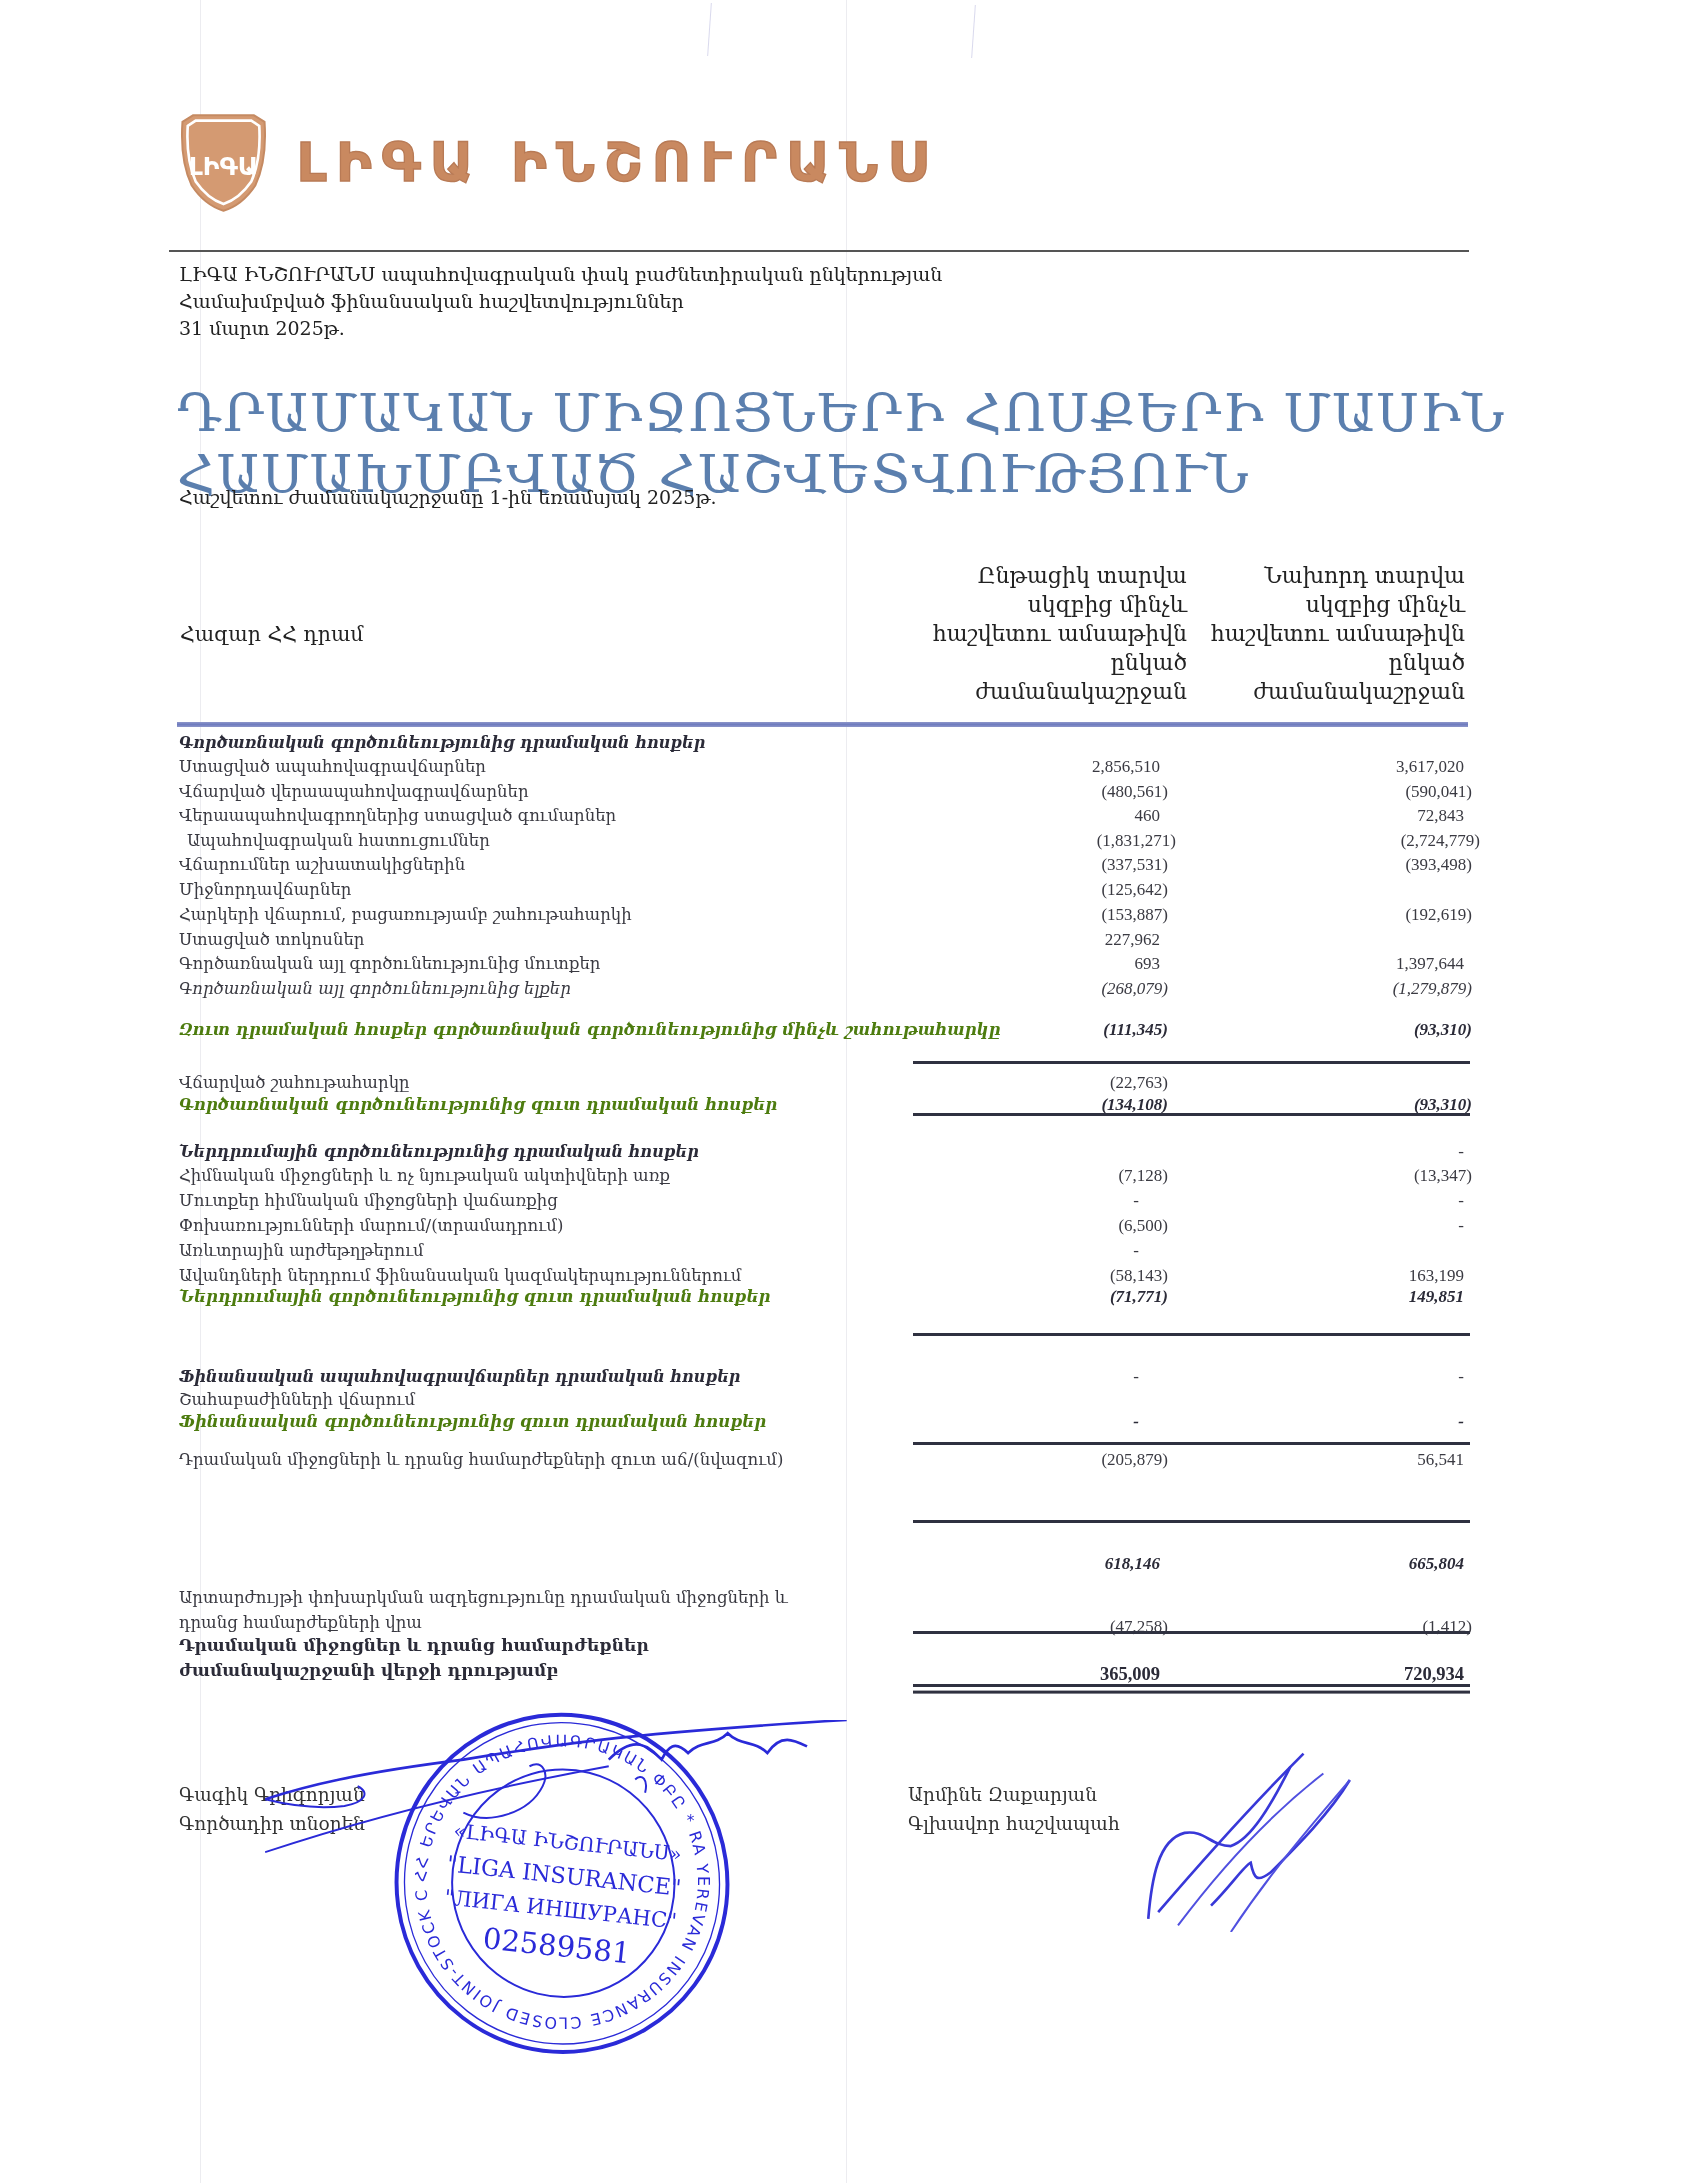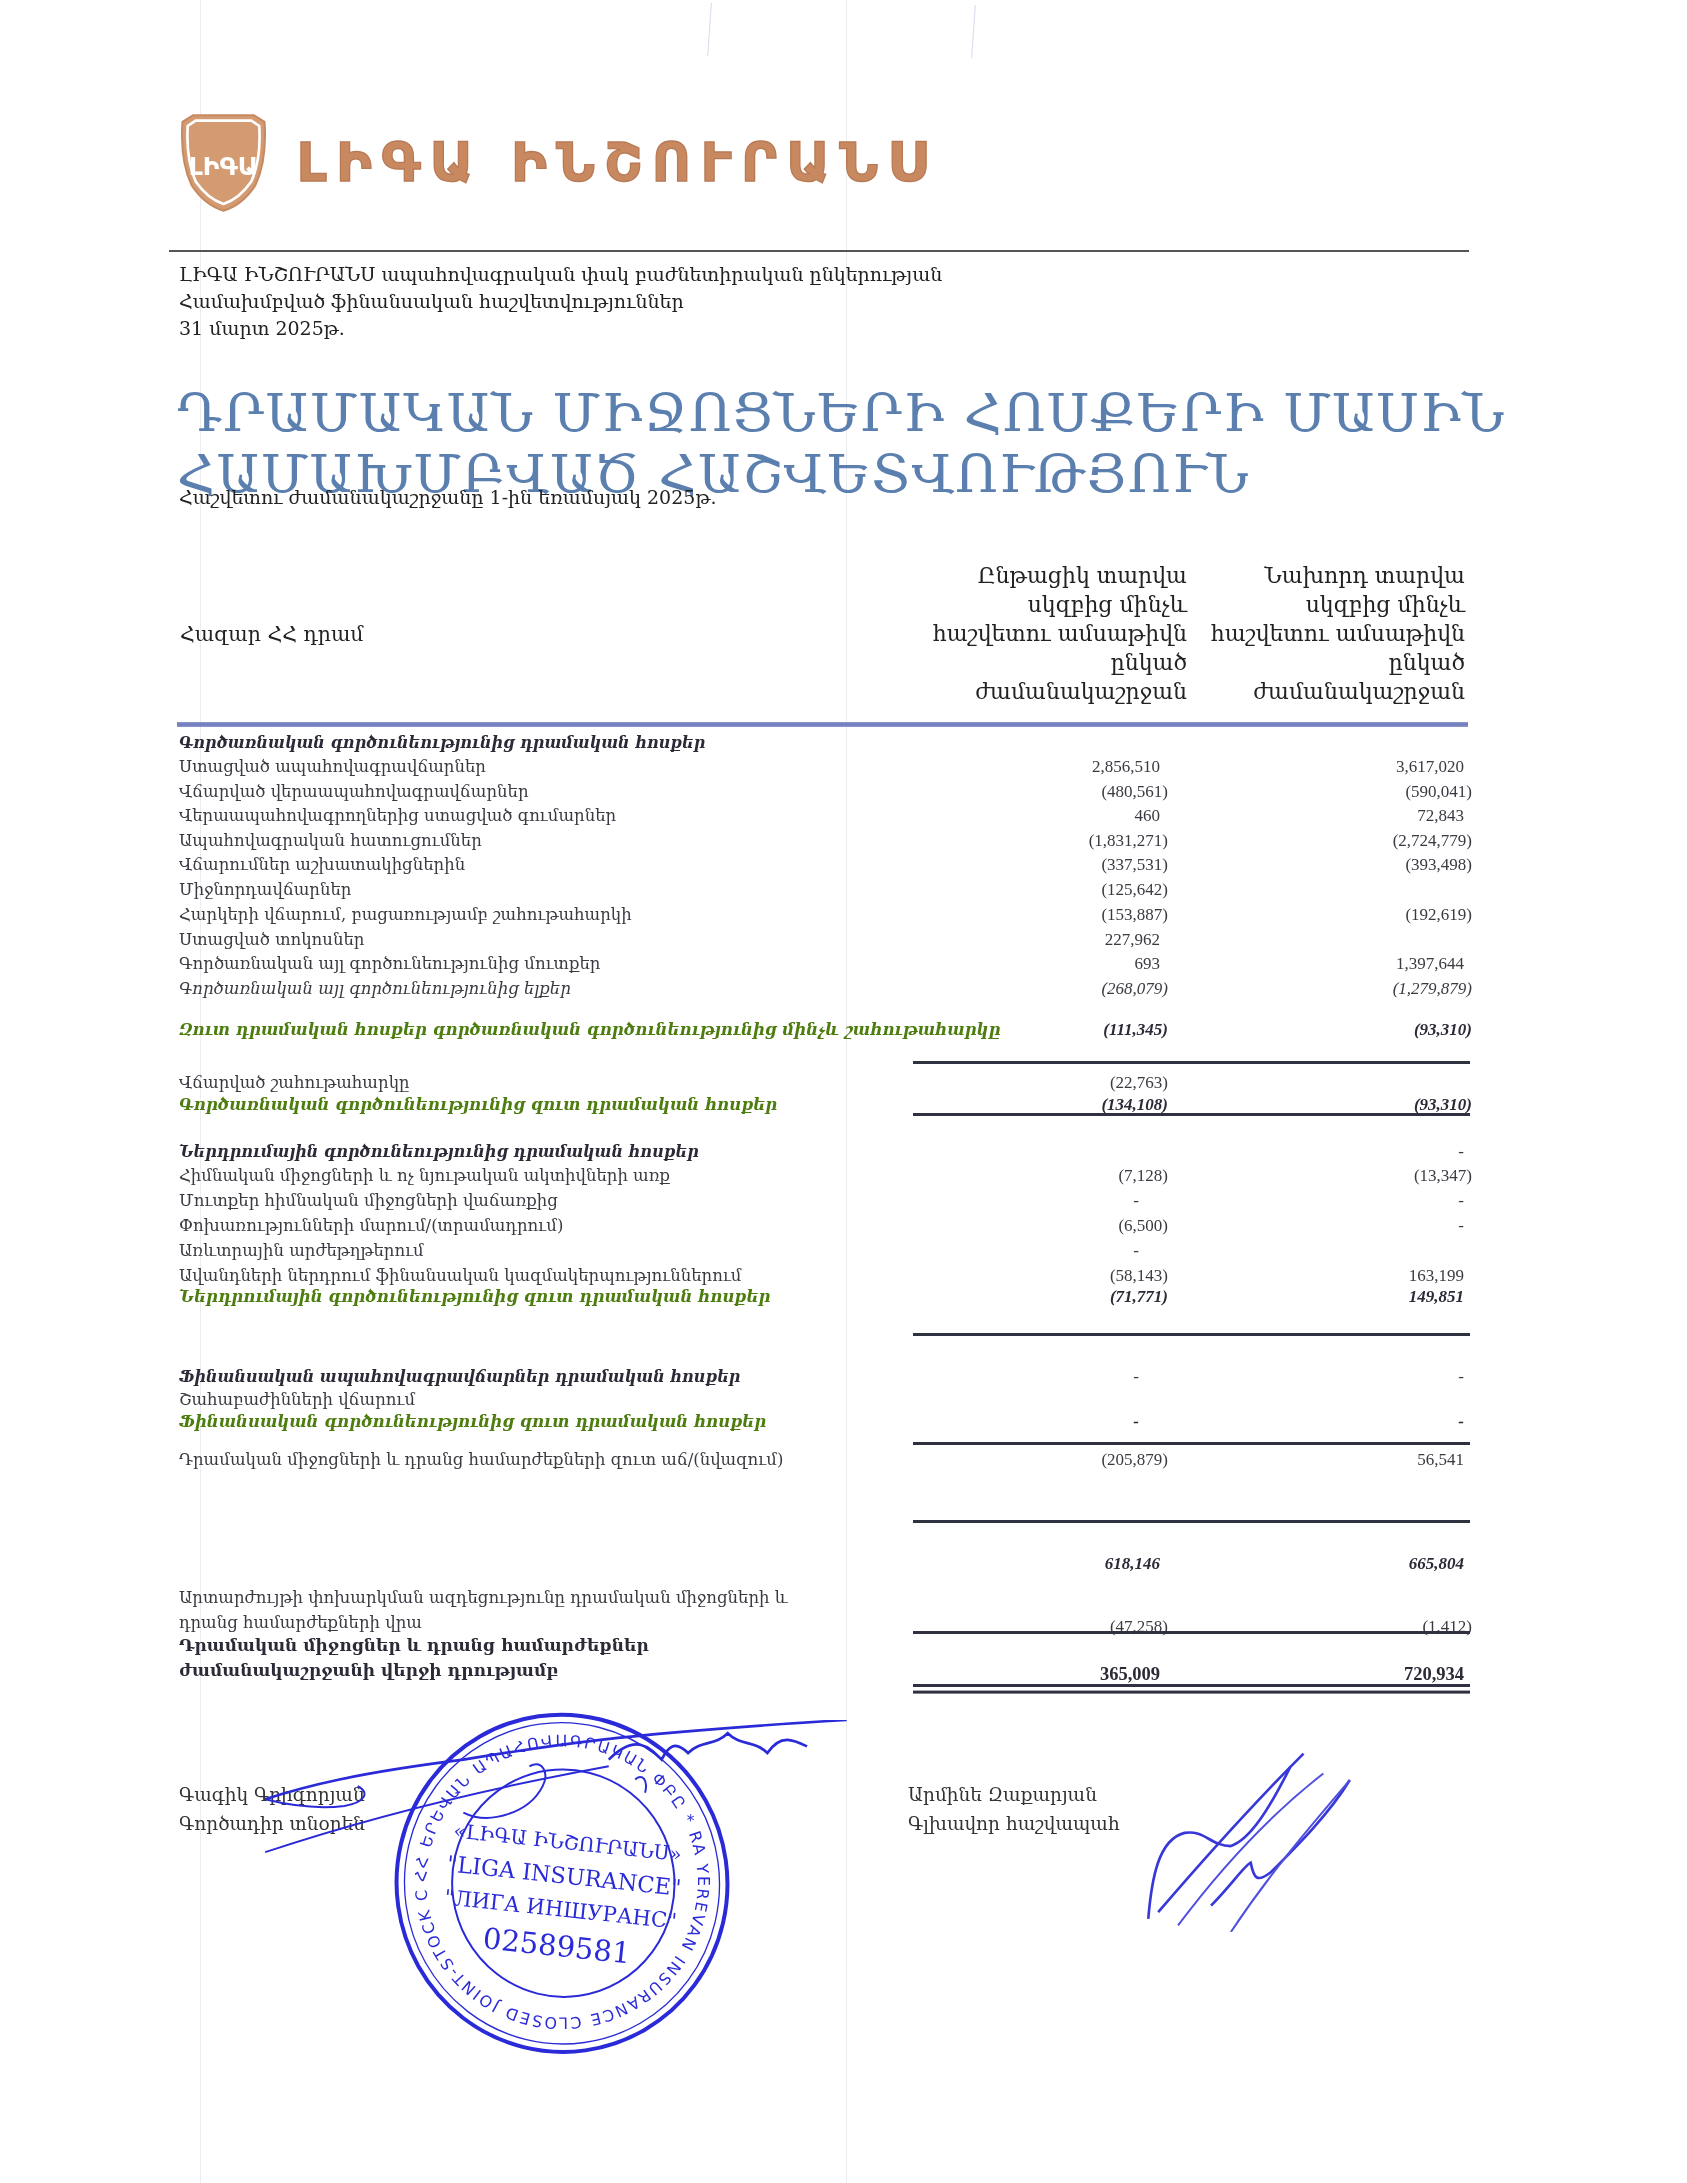--- a/index.html
+++ b/index.html
@@ -131,21 +131,21 @@
     <div class="row" style="top: 779px;">
       <div class="lbl">Վճարված վերաապահովագրավճարներ</div>
       <div class="v1">(480,561)</div>
       <div class="v2">(590,041)</div>
     </div>
     <div class="row" style="top: 803px;">
       <div class="lbl">Վերաապահովագրողներից ստացված գումարներ</div>
       <div class="v1" style="padding-right: 8px;">460</div>
       <div class="v2" style="padding-right: 8px;">72,843</div>
     </div>
-    <div class="row" style="top: 828px;">
+    <div class="row" style="top: 828px; margin-left: 8px;">
       <div class="lbl">Ապահովագրական հատուցումներ</div>
       <div class="v1">(1,831,271)</div>
       <div class="v2">(2,724,779)</div>
     </div>
     <div class="row" style="top: 852px;">
       <div class="lbl">Վճարումներ աշխատակիցներին</div>
       <div class="v1">(337,531)</div>
       <div class="v2">(393,498)</div>
     </div>
     <div class="row" style="top: 877px;">

